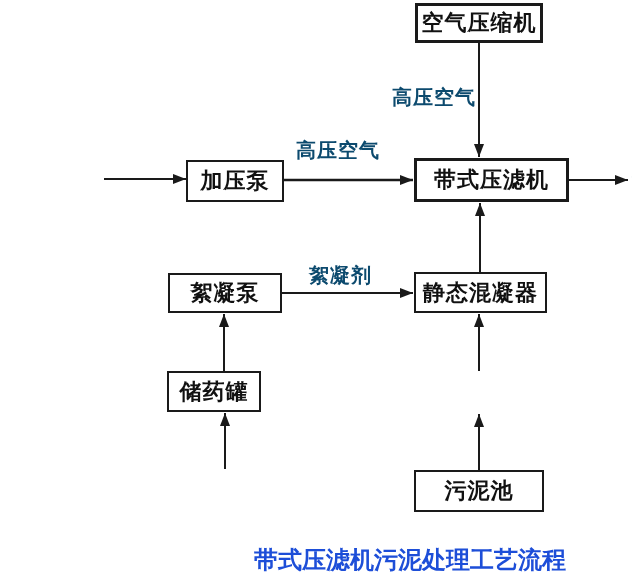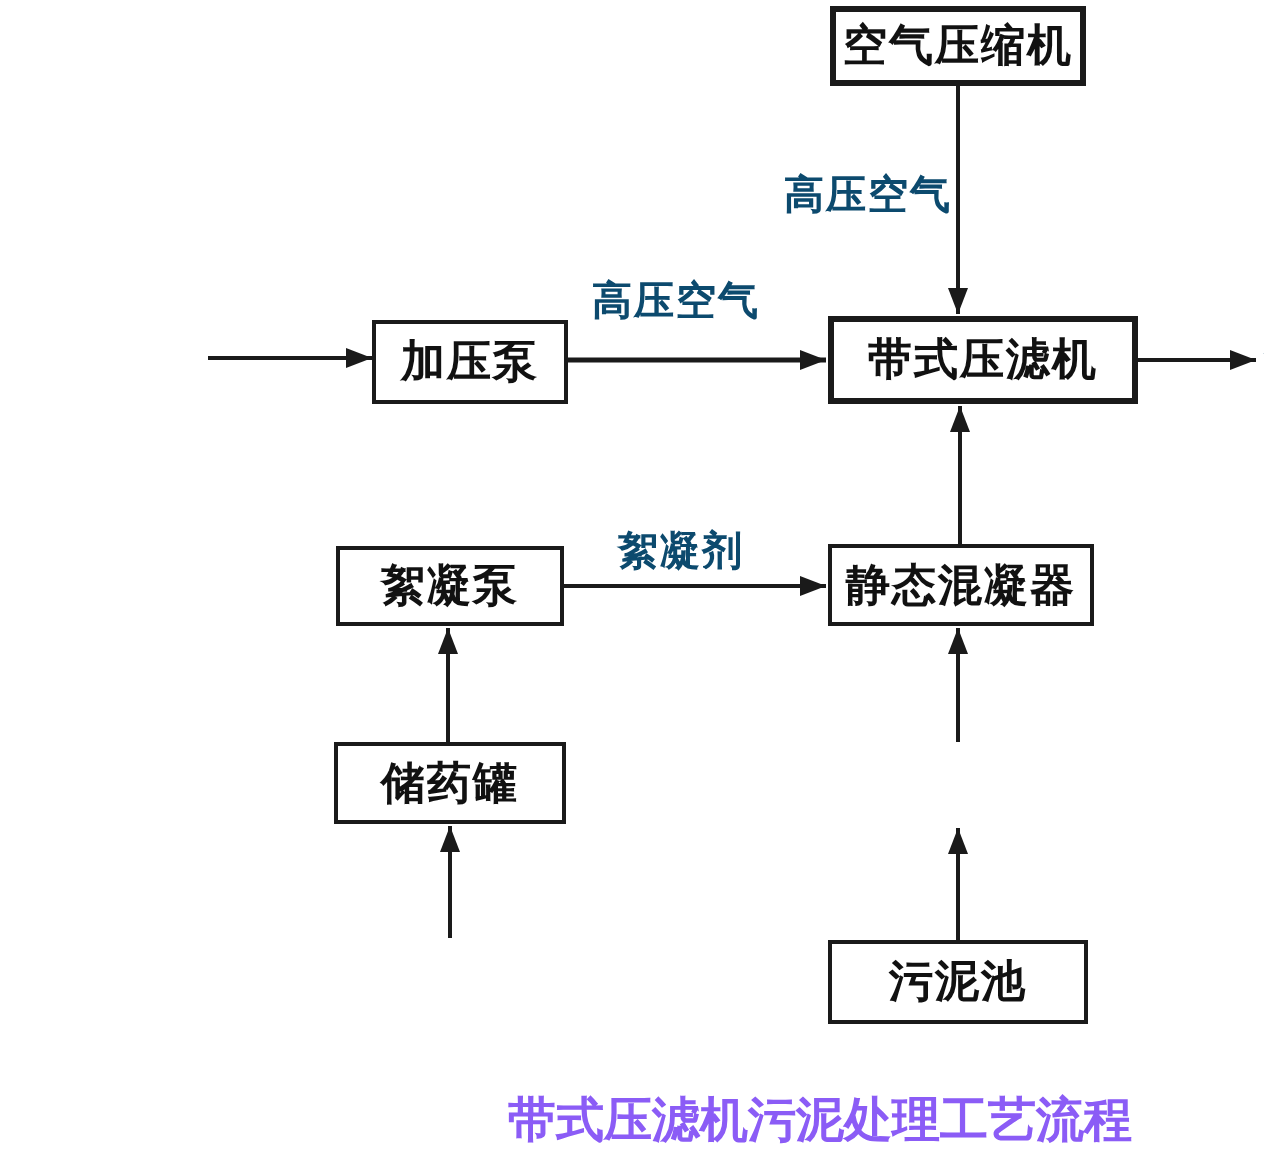--- a/index.html
+++ b/index.html
@@ -45,32 +45,32 @@
     white-space: nowrap;
   }
   .caption {
     position: absolute;
     left: 210px;
     top: 544px;
     width: 284px;
     text-align: center;
     font-weight: bold;
     font-size: 24px;
-    color: #8b5cf6;
+    color: #1d4ed8;
     letter-spacing: 0px;
     white-space: nowrap;
   }
 
   
   #node-air-compressor { left: 371px; top: 3px;   width: 128px; height: 40px; }
   #node-pressure-pump  { left: 142px; top: 160px; width: 98px;  height: 42px; }
   #node-belt-filter    { left: 370px; top: 158px; width: 155px; height: 44px; }
   #node-floc-pump      { left: 124px; top: 273px; width: 114px; height: 40px; }
   #node-static-mixer   { left: 370px; top: 272px; width: 133px; height: 41px; }
-  #node-chem-tank      { left: 123px; top: 371px; width: 116px; height: 41px; }
+  #node-chem-tank      { left: 123px; top: 371px; width: 94px; height: 41px; }
   #node-screw-pump     { left: 370px; top: 371px; width: 133px; height: 42px; }
   #node-dissolve-unit  { left: 125px; top: 469px; width: 115px; height: 43px; }
   #node-sludge-pool    { left: 370px; top: 470px; width: 130px; height: 42px; text-align: center; }
 
   
   #label-tap-water  { left: 3px;   top: 166px; font-size: 21px; }
   #label-mud-cake   { left: 588px; top: 168px; font-size: 19px; }
   #label-hp-air     { left: 348px; top: 84px;  }
   #label-hp-wash    { left: 252px; top: 137px; }
   #label-flocculant { left: 265px; top: 262px; }

